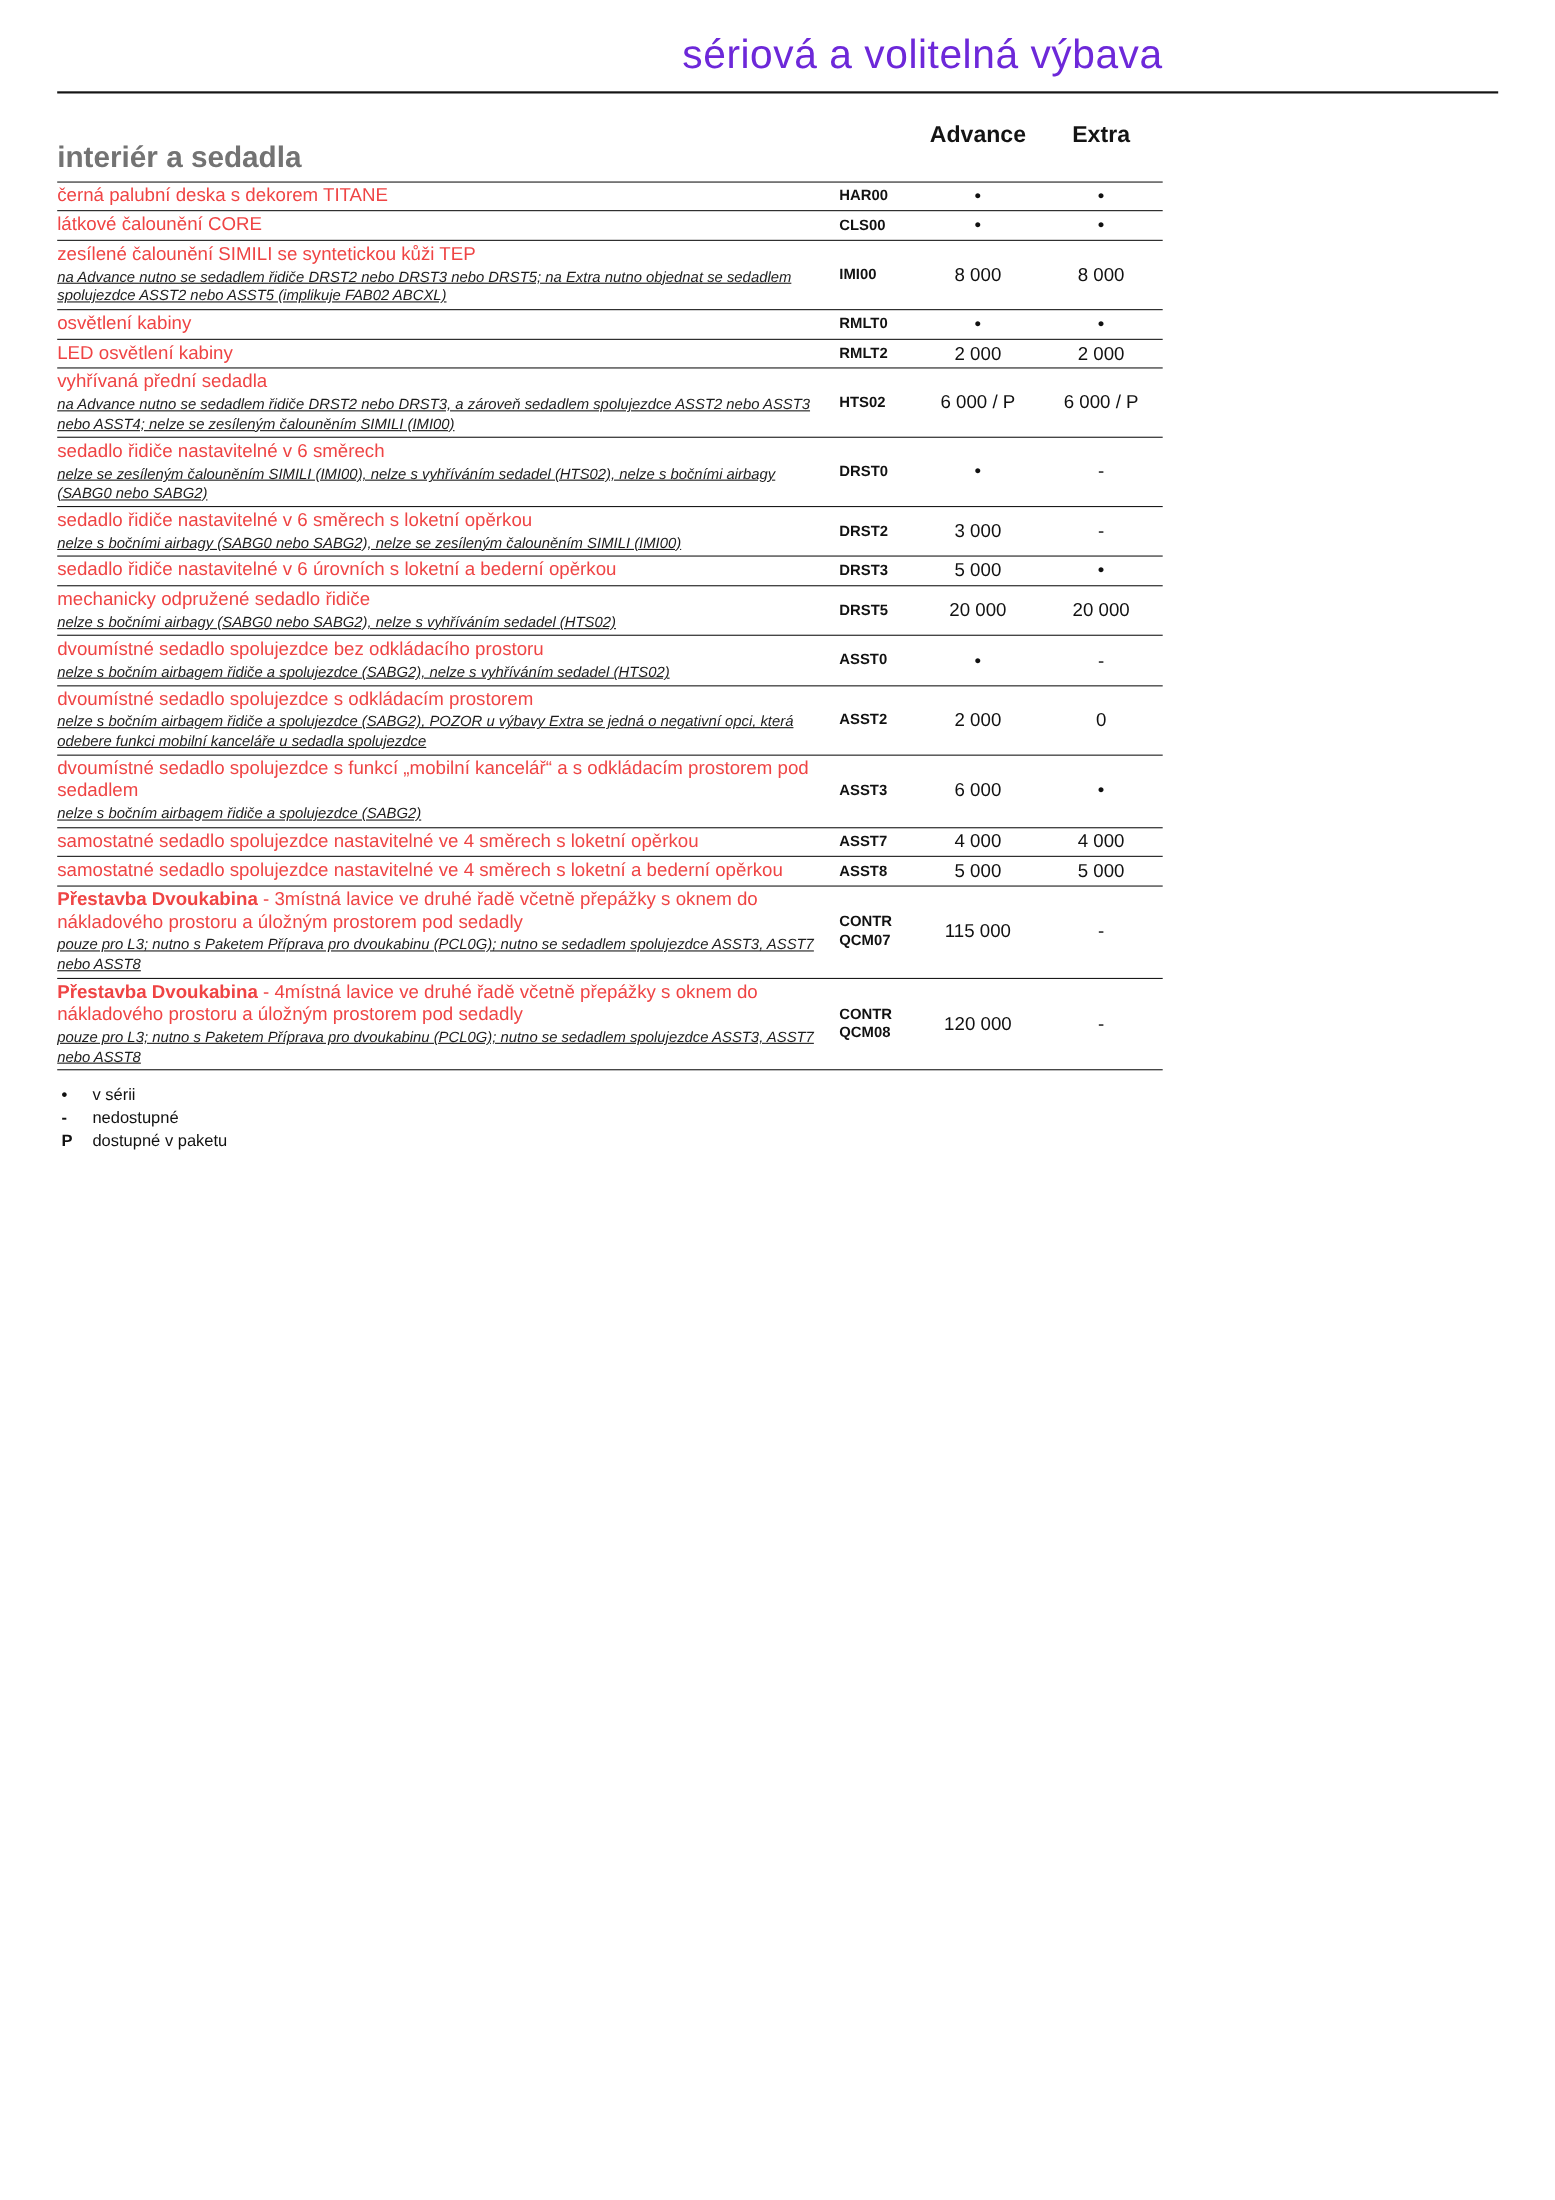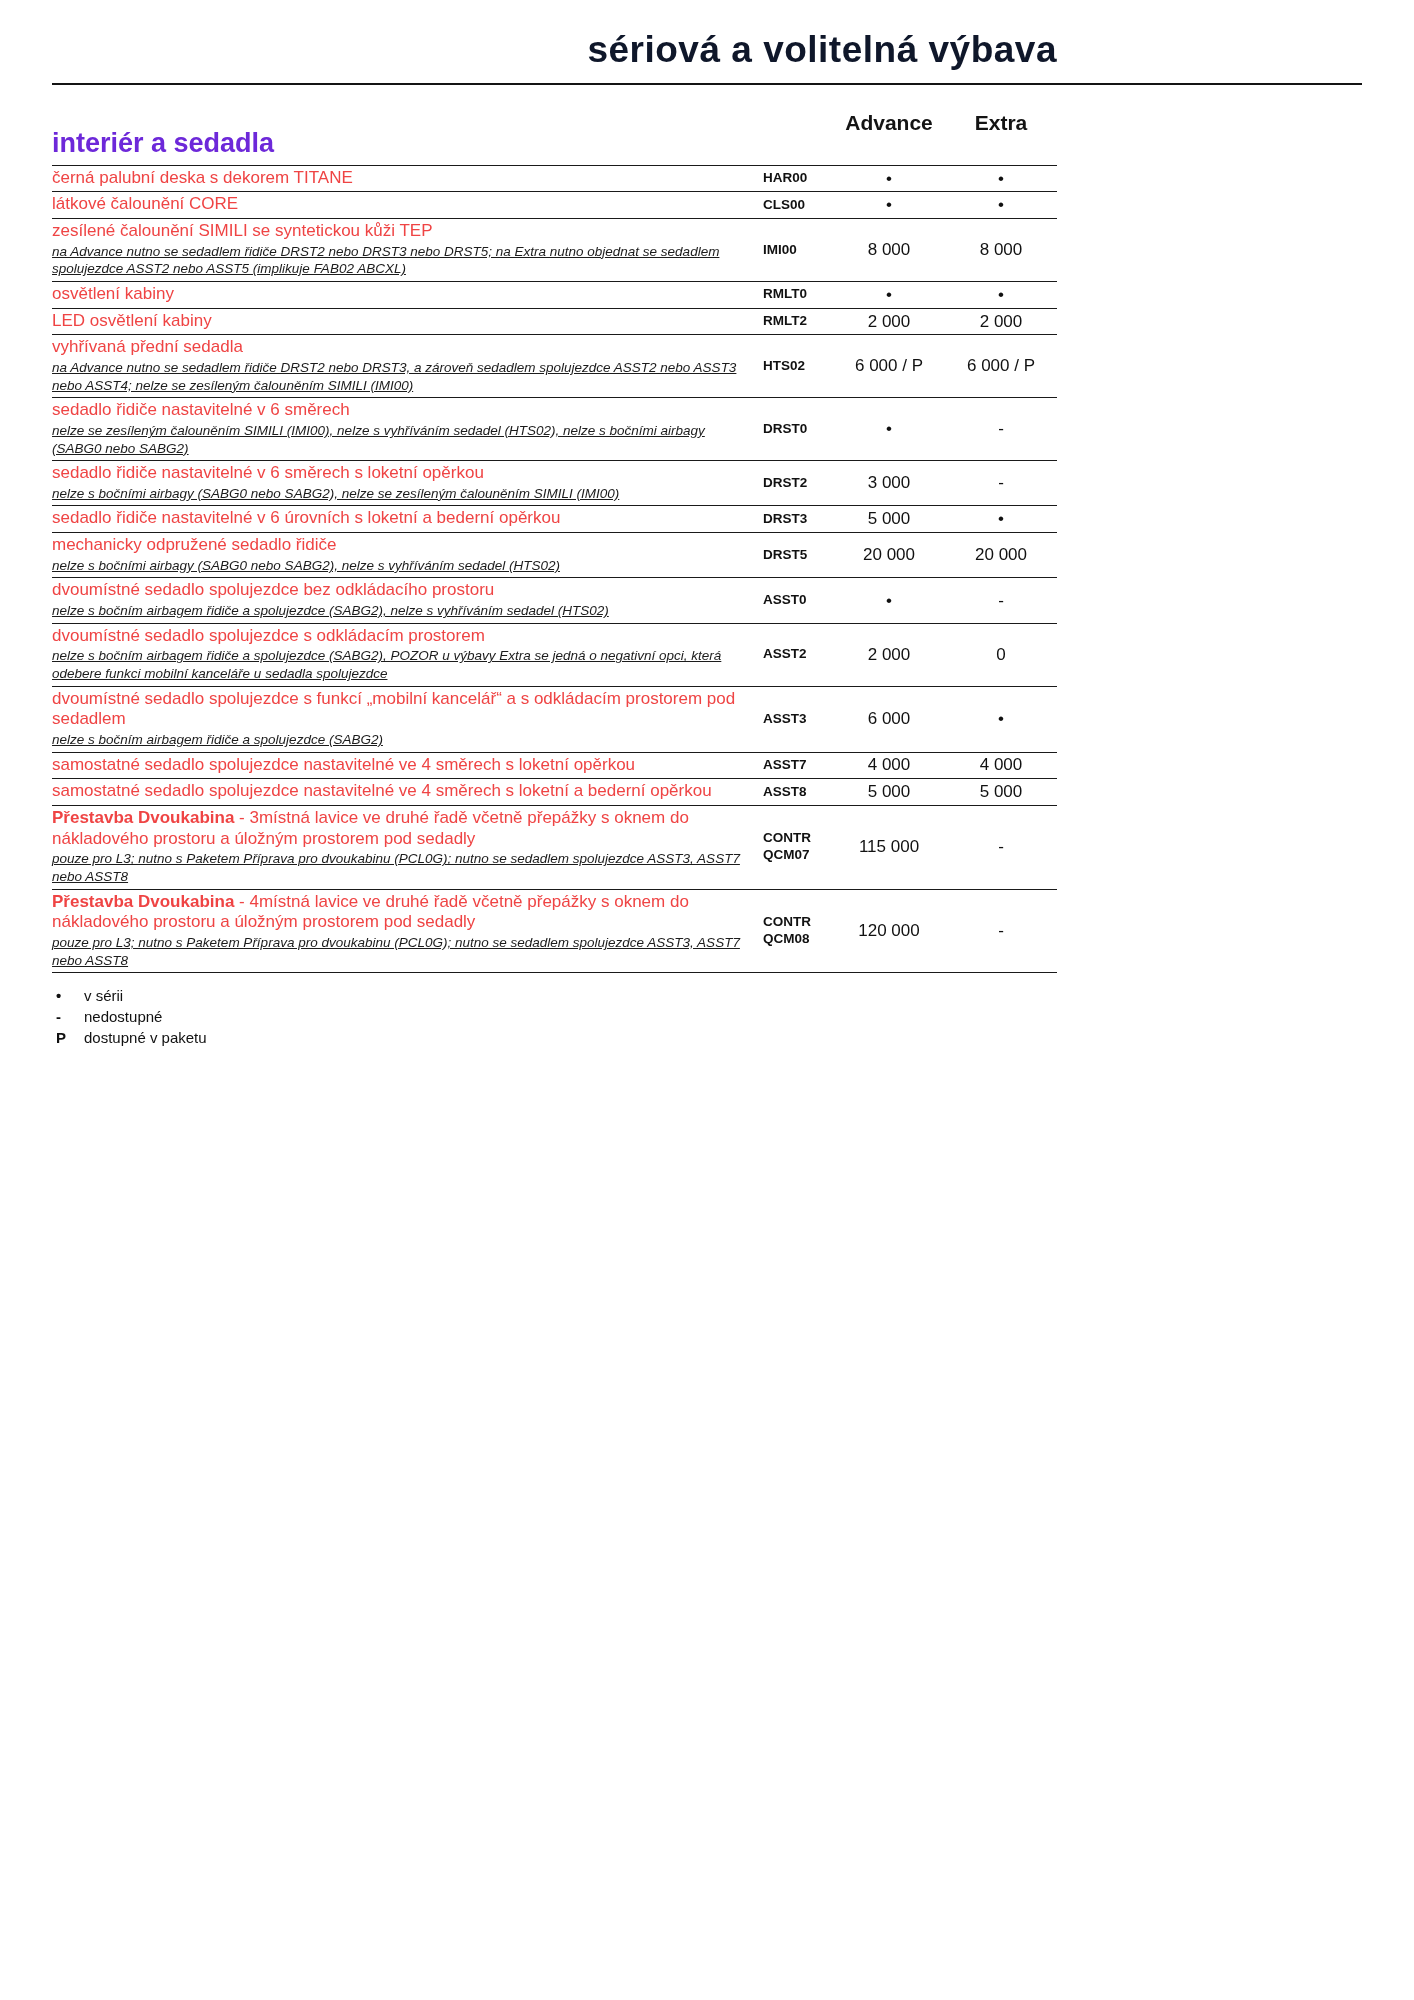--- a/index.html
+++ b/index.html
@@ -16,45 +16,45 @@
     padding: 30px 52px 0 52px;
     background: #ffffff;
     position: relative;
   }
   
   .title-wrap {
     width: 1005px; 
   }
   .page-title {
     font-size: 37px;
-    font-weight: bold;
+    font-weight: normal;
     text-align: right;
     letter-spacing: 0.5px;
     line-height: 1.1;
-    color: #0f172a;
+    color: #6d28d9;
   }
   .title-rule {
     width: 1310px;
     border: none;
     border-top: 2px solid #141414;
     margin: 12px 0 0 0;
   }
   
   .table-header {
     width: 1005px;
     display: grid;
     grid-template-columns: 1fr 80px 112px 112px;
     align-items: end;
     margin-top: 26px;
   }
   .section-title {
     font-size: 27px;
     font-weight: bold;
     padding-bottom: 6px;
-    color: #6d28d9;
+    color: #737373;
   }
   .col-label {
     text-align: center;
     font-size: 21px;
     font-weight: bold;
     padding-bottom: 30px;
     color: #141414;
   }
   
   .equip-table {

